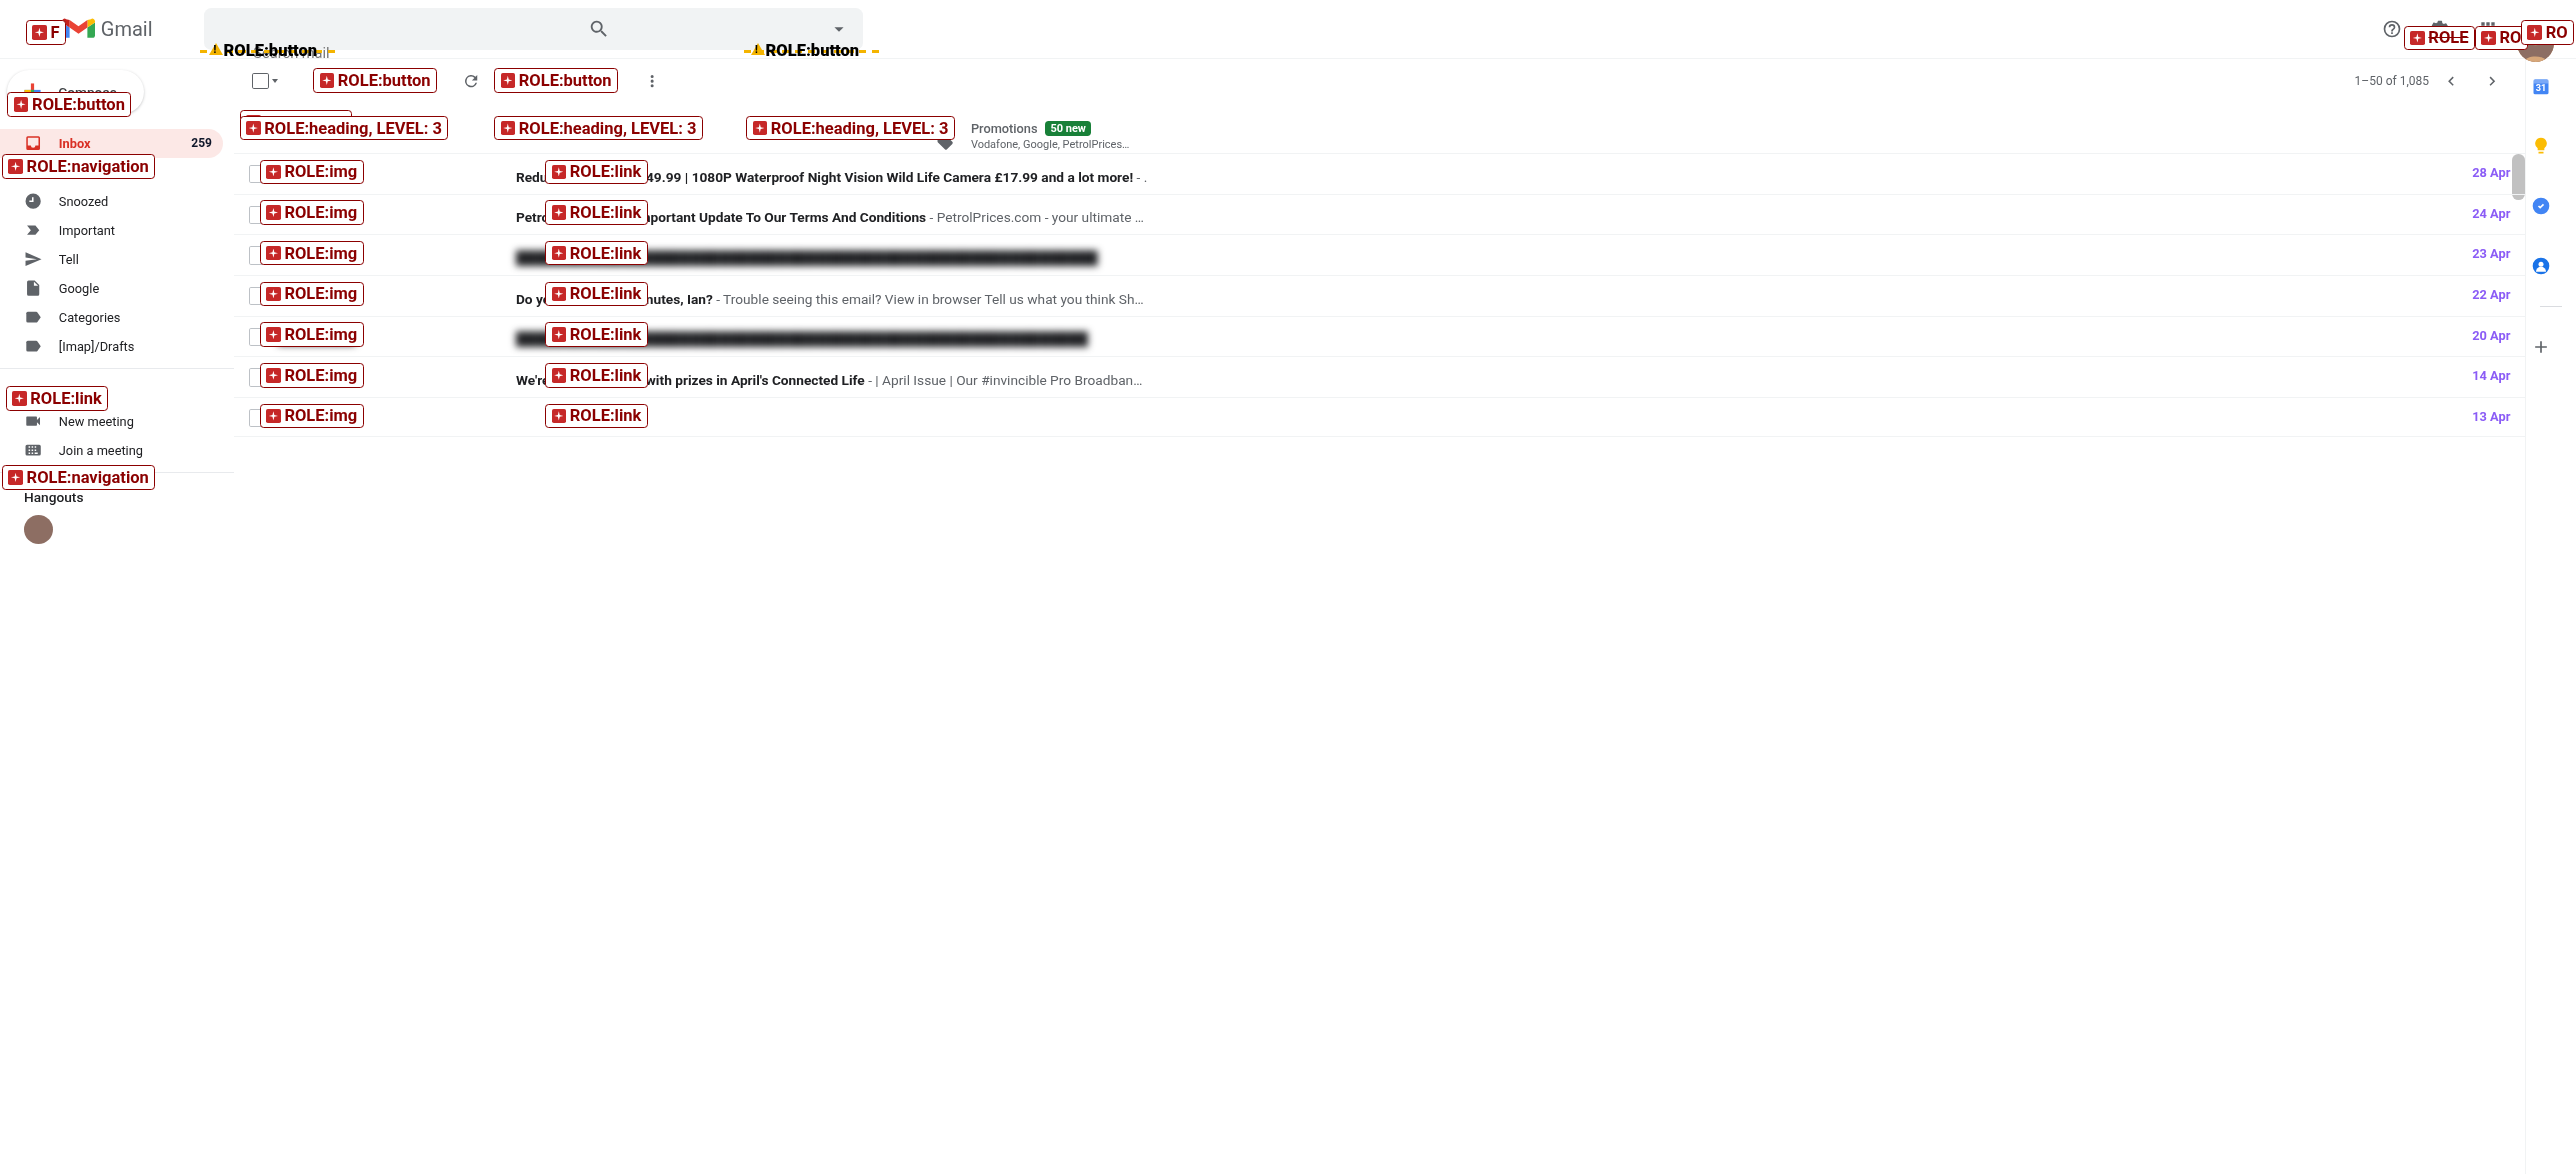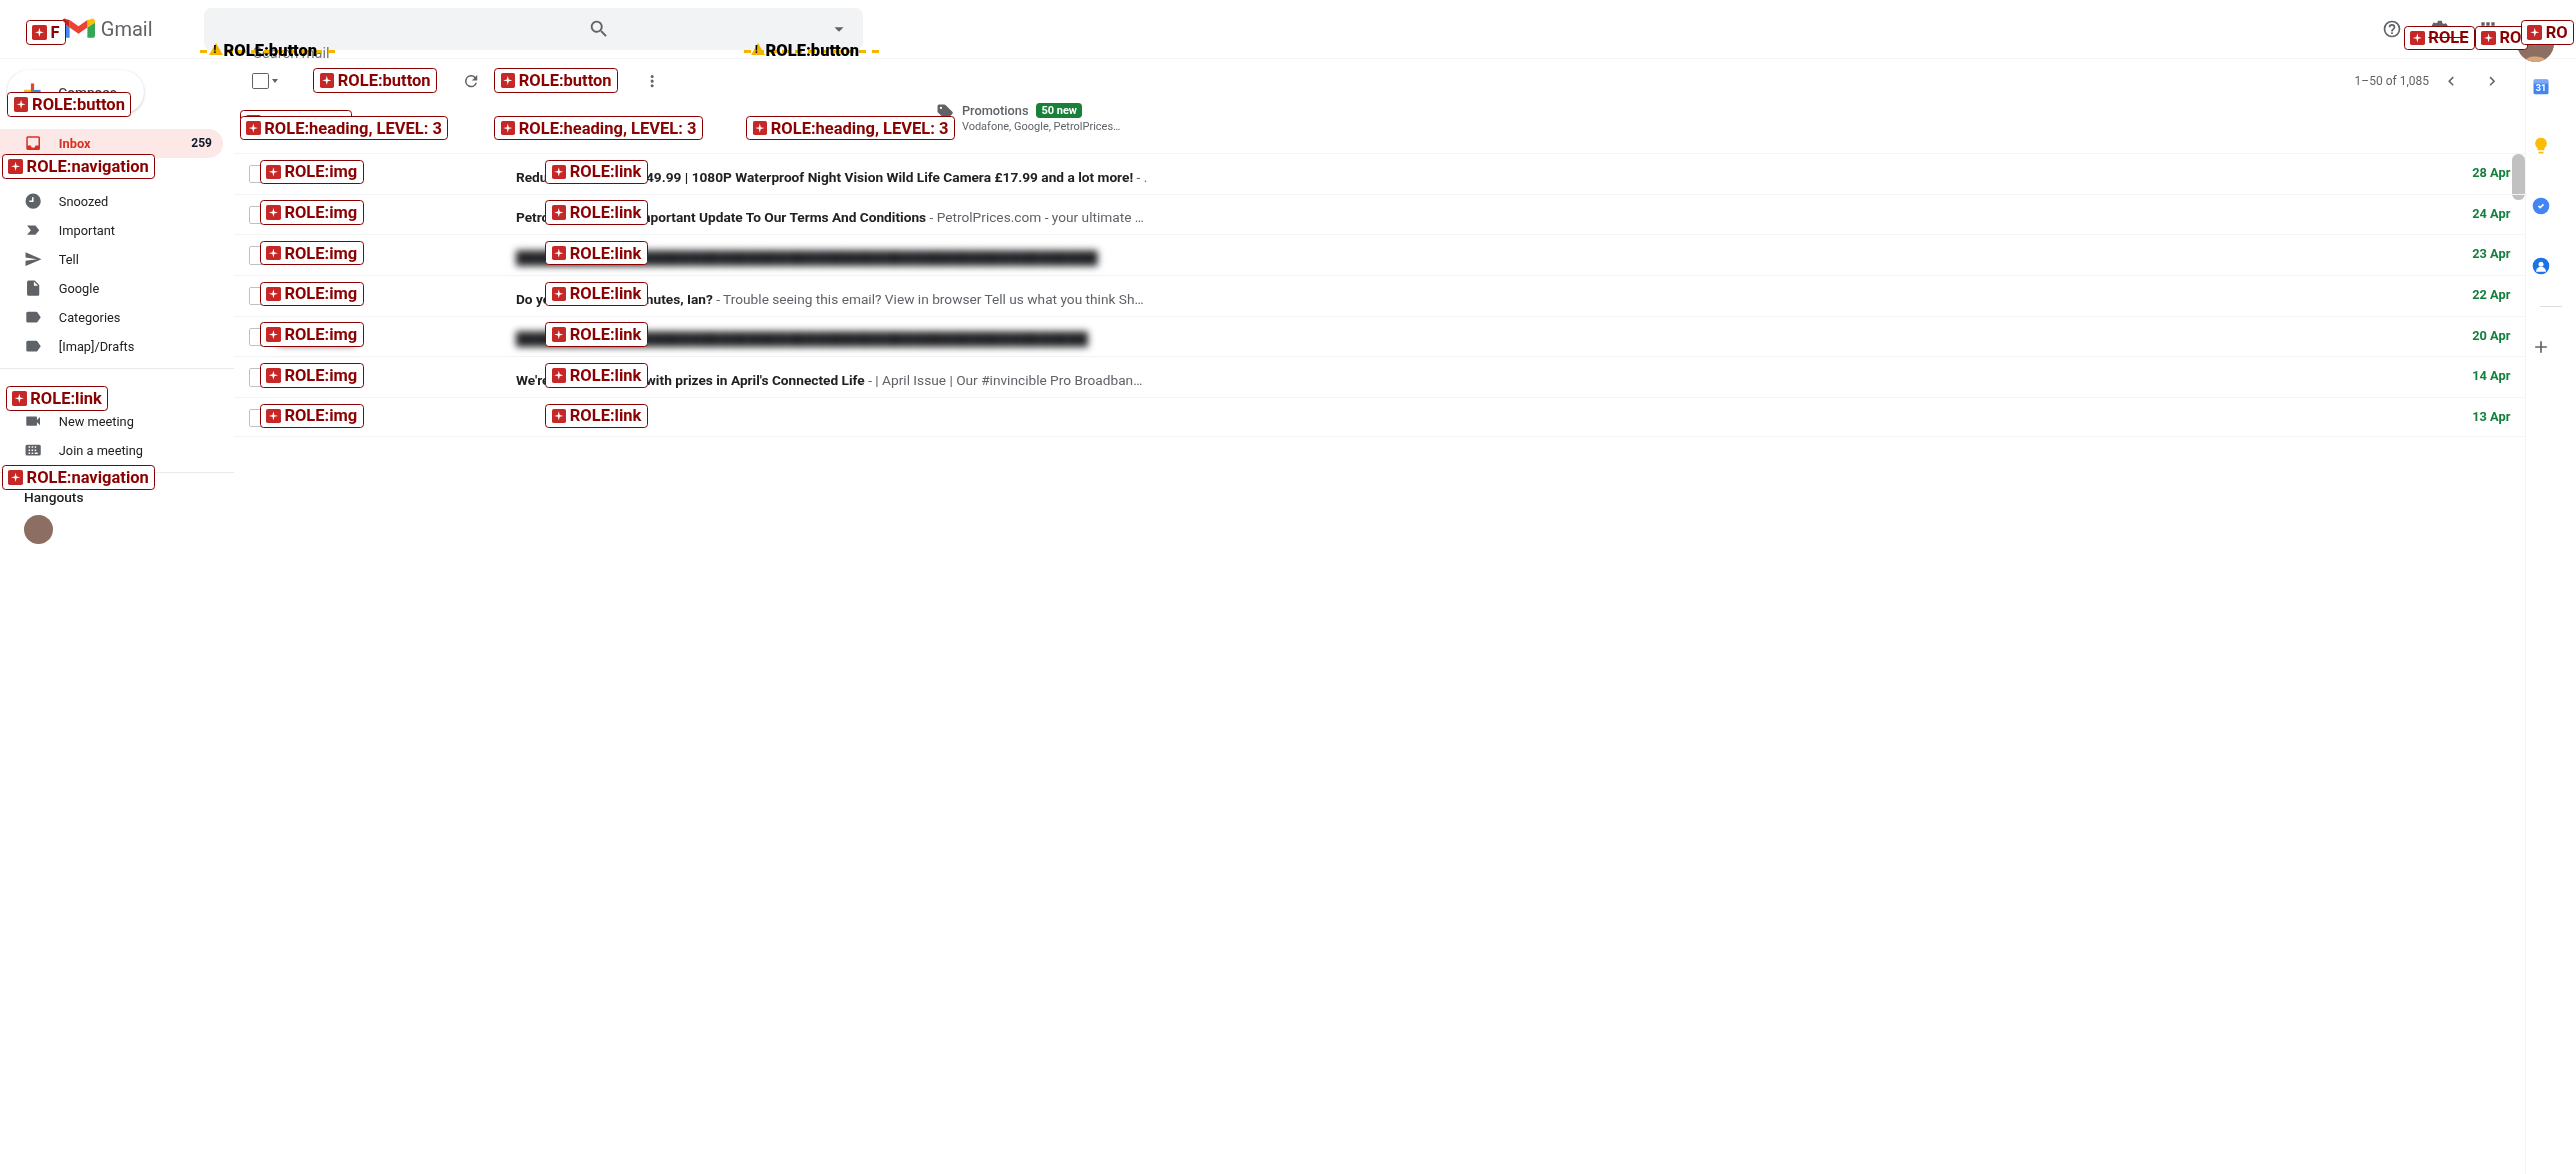--- a/index.html
+++ b/index.html
@@ -63,36 +63,36 @@
   .cb { width: 16.5px; height: 16.5px; border: 1.8px solid #5f6368; border-radius: 1.8px; }
   .tri { width: 0; height: 0; border-left: 3.7px solid transparent; border-right: 3.7px solid transparent; border-top: 4.6px solid #5f6368; margin-left: 1.8px; }
   .tool-icon { width: 37px; height: 37px; display: flex; align-items: center; justify-content: center; border-radius: 50%; cursor: pointer; }
   .tool-icon svg { width: 18.3px; height: 18.3px; fill: #5f6368; }
   .paging { margin-left: auto; display: flex; align-items: center; gap: 3.7px; color: #5f6368; font-size: 12px; }
   .pg-btn { width: 37px; height: 37px; border-radius: 50%; display: flex; align-items: center; justify-content: center; cursor: pointer; }
   .pg-btn svg { width: 18.3px; height: 18.3px; fill: #5f6368; }
 
   
   .tabs { display: flex; border-bottom: 0.9px solid #f1f3f4; height: 51px; position: relative; }
-  .tab { flex: 0 0 229px; display: flex; align-items: flex-start; padding: 0 14.6px; gap: 8px; cursor: pointer; border-bottom: 2.7px solid transparent; }
+  .tab { flex: 0 0 229px; display: flex; align-items: flex-end; padding: 0 14.6px; gap: 17px; cursor: pointer; border-bottom: 2.7px solid transparent; }
   .tab-icon { width: 18.3px; height: 18.3px; fill: #5f6368; }
   .tab-title { font-size: 12.8px; font-weight: 500; color: #5f6368; display: flex; align-items: center; gap: 7.3px; }
   .tab-sub { font-size: 11px; color: #5f6368; }
   .badge { background: #188038; color: #fff; font-size: 11px; font-weight: 700; padding: 0.9px 5.5px; border-radius: 3.7px; }
   .tab-col { display: flex; flex-direction: column; gap: 1.8px; }
 
   
   .rows { flex: 1; overflow-y: auto; position: relative; }
   .row { display: flex; align-items: flex-start; padding: 9.1px 14.6px; border-bottom: 0.9px solid #f1f3f4; cursor: pointer; position: relative; }
   .row-cb { width: 18.3px; height: 18.3px; border: 1.8px solid #bdc1c6; border-radius: 1.8px; margin-right: 11px; margin-top: 1.8px; }
   .row-sender { width: 238px; font-weight: 700; font-size: 13.7px; color: #202124; flex-shrink: 0; padding-top: 1.8px; }
   .row-body { flex: 1; min-width: 0; }
   .row-line2 { font-size: 13.7px; color: #202124; font-weight: 700; margin-top: 5.5px; white-space: nowrap; overflow: hidden; text-overflow: ellipsis; }
   .row-line2 .snip { font-weight: 400; color: #5f6368; }
-  .row-date { width: 55px; text-align: right; font-weight: 700; font-size: 12.8px; color: #15803d; flex-shrink: 0; padding-top: 1.8px; }
+  .row-date { width: 55px; text-align: right; font-weight: 700; font-size: 12.8px; color: #8b5cf6; flex-shrink: 0; padding-top: 1.8px; }
   .blur { filter: blur(3.7px); }
 
   
   .sidepanel { width: 51px; display: flex; flex-direction: column; align-items: center; padding-top: 7.3px; gap: 20px; border-left: 0.9px solid #f1f3f4; }
   .sp-icon { width: 40px; height: 40px; display: flex; align-items: center; justify-content: flex-start; cursor: pointer; border-radius: 50%; }
   .sp-svg { width: 20px; height: 20px; }
   .sp-hr { width: 22px; border: none; border-top: 0.9px solid #dadce0; }
 
   .scroll-ind { position: absolute; right: 0; top: 0; width: 12.8px; height: 46px; background: #c1c1c1; border-radius: 6.4px; }
   

